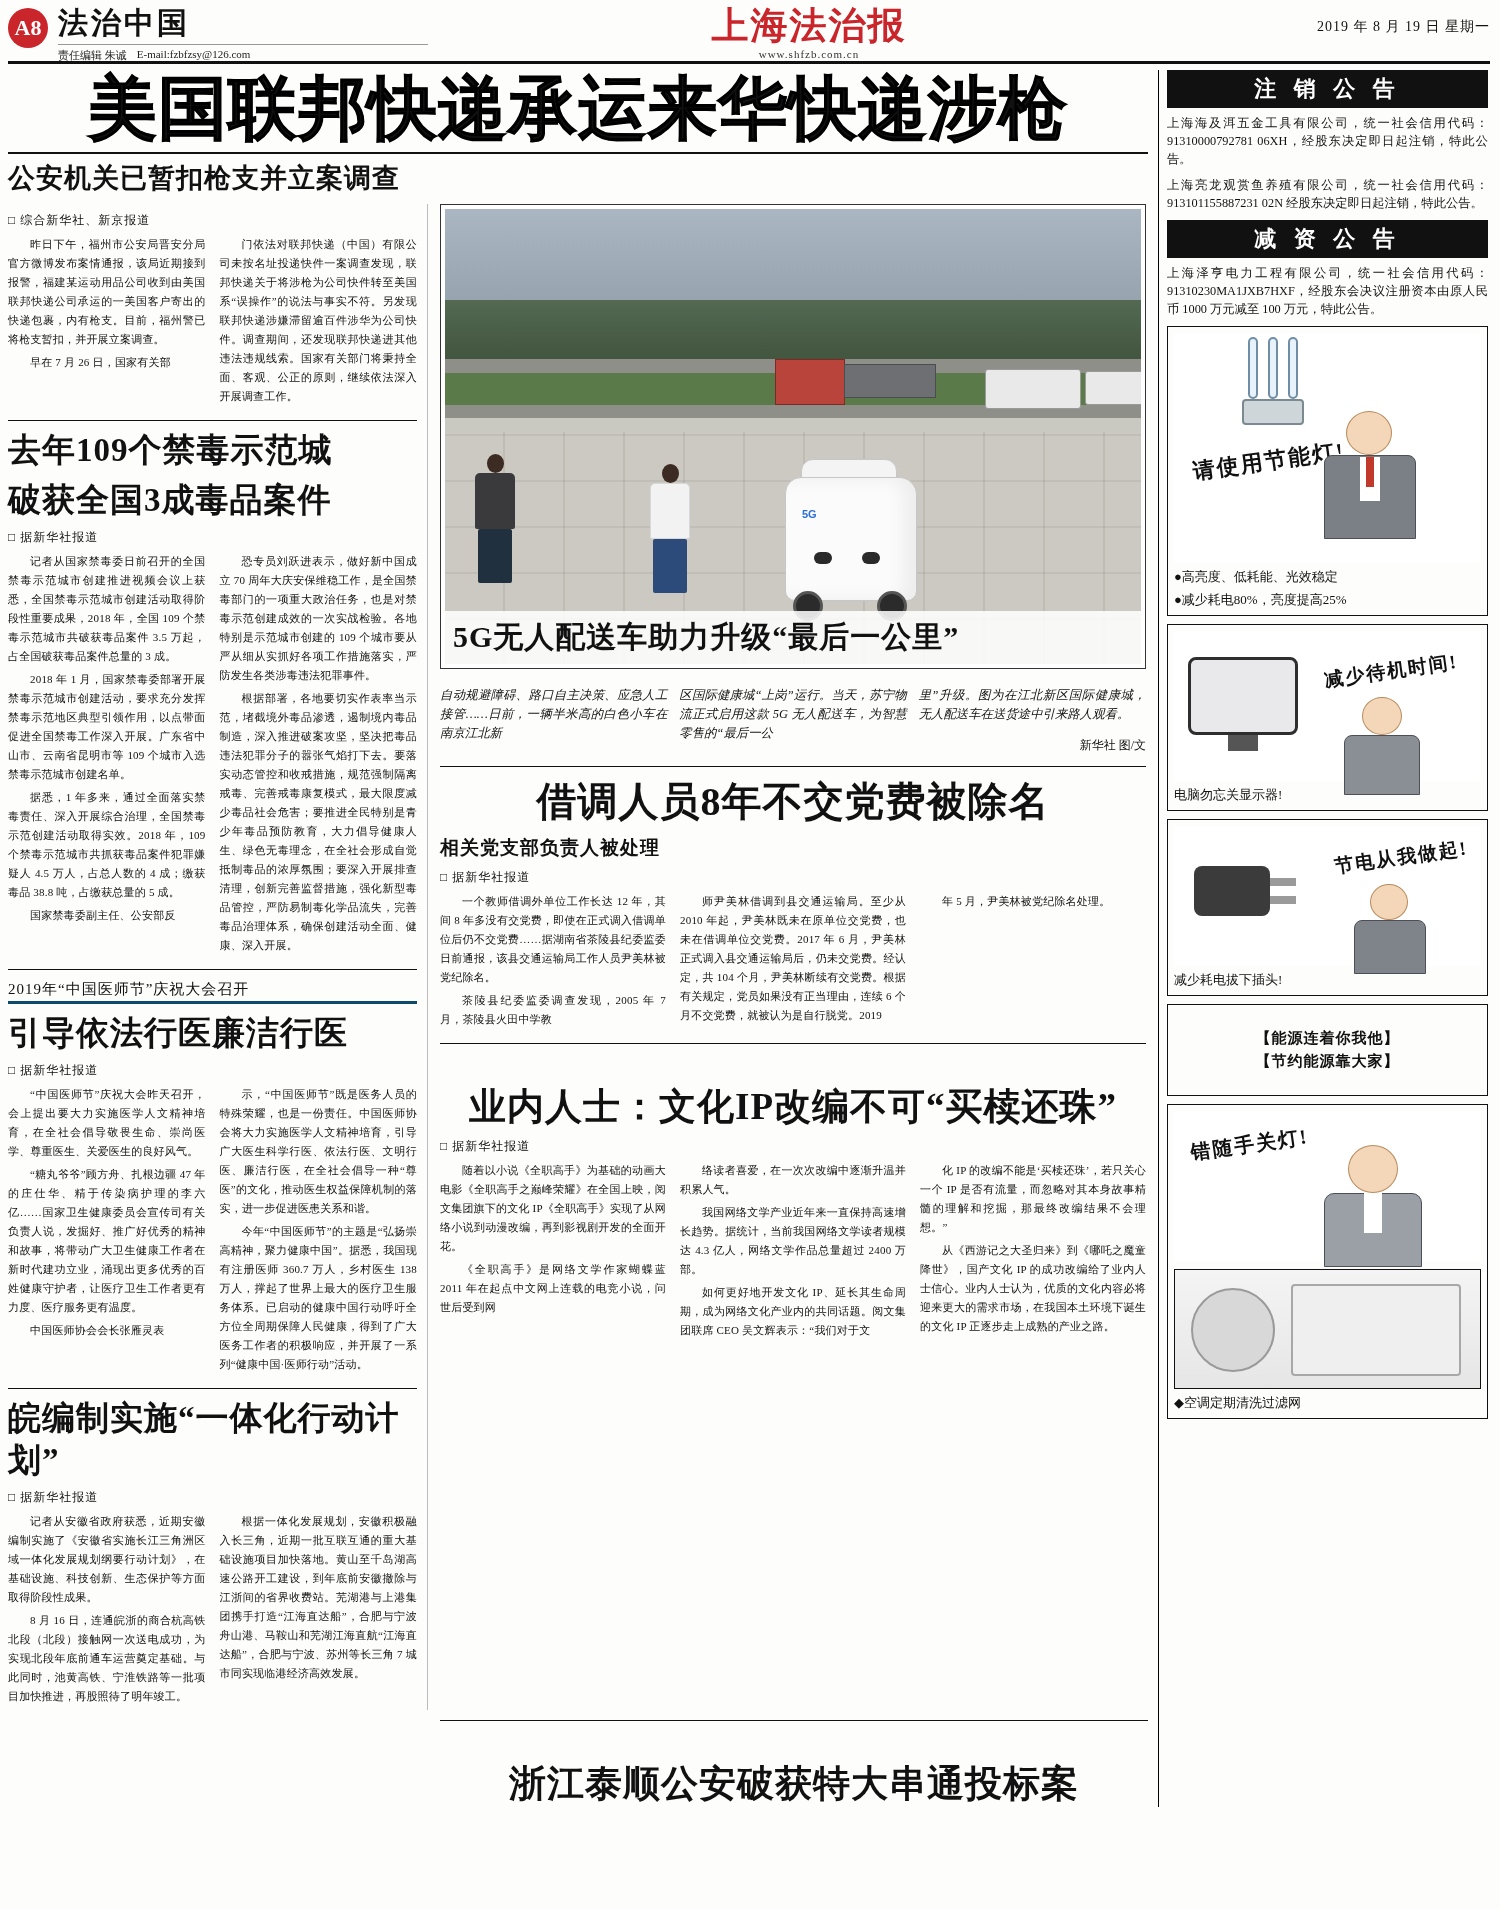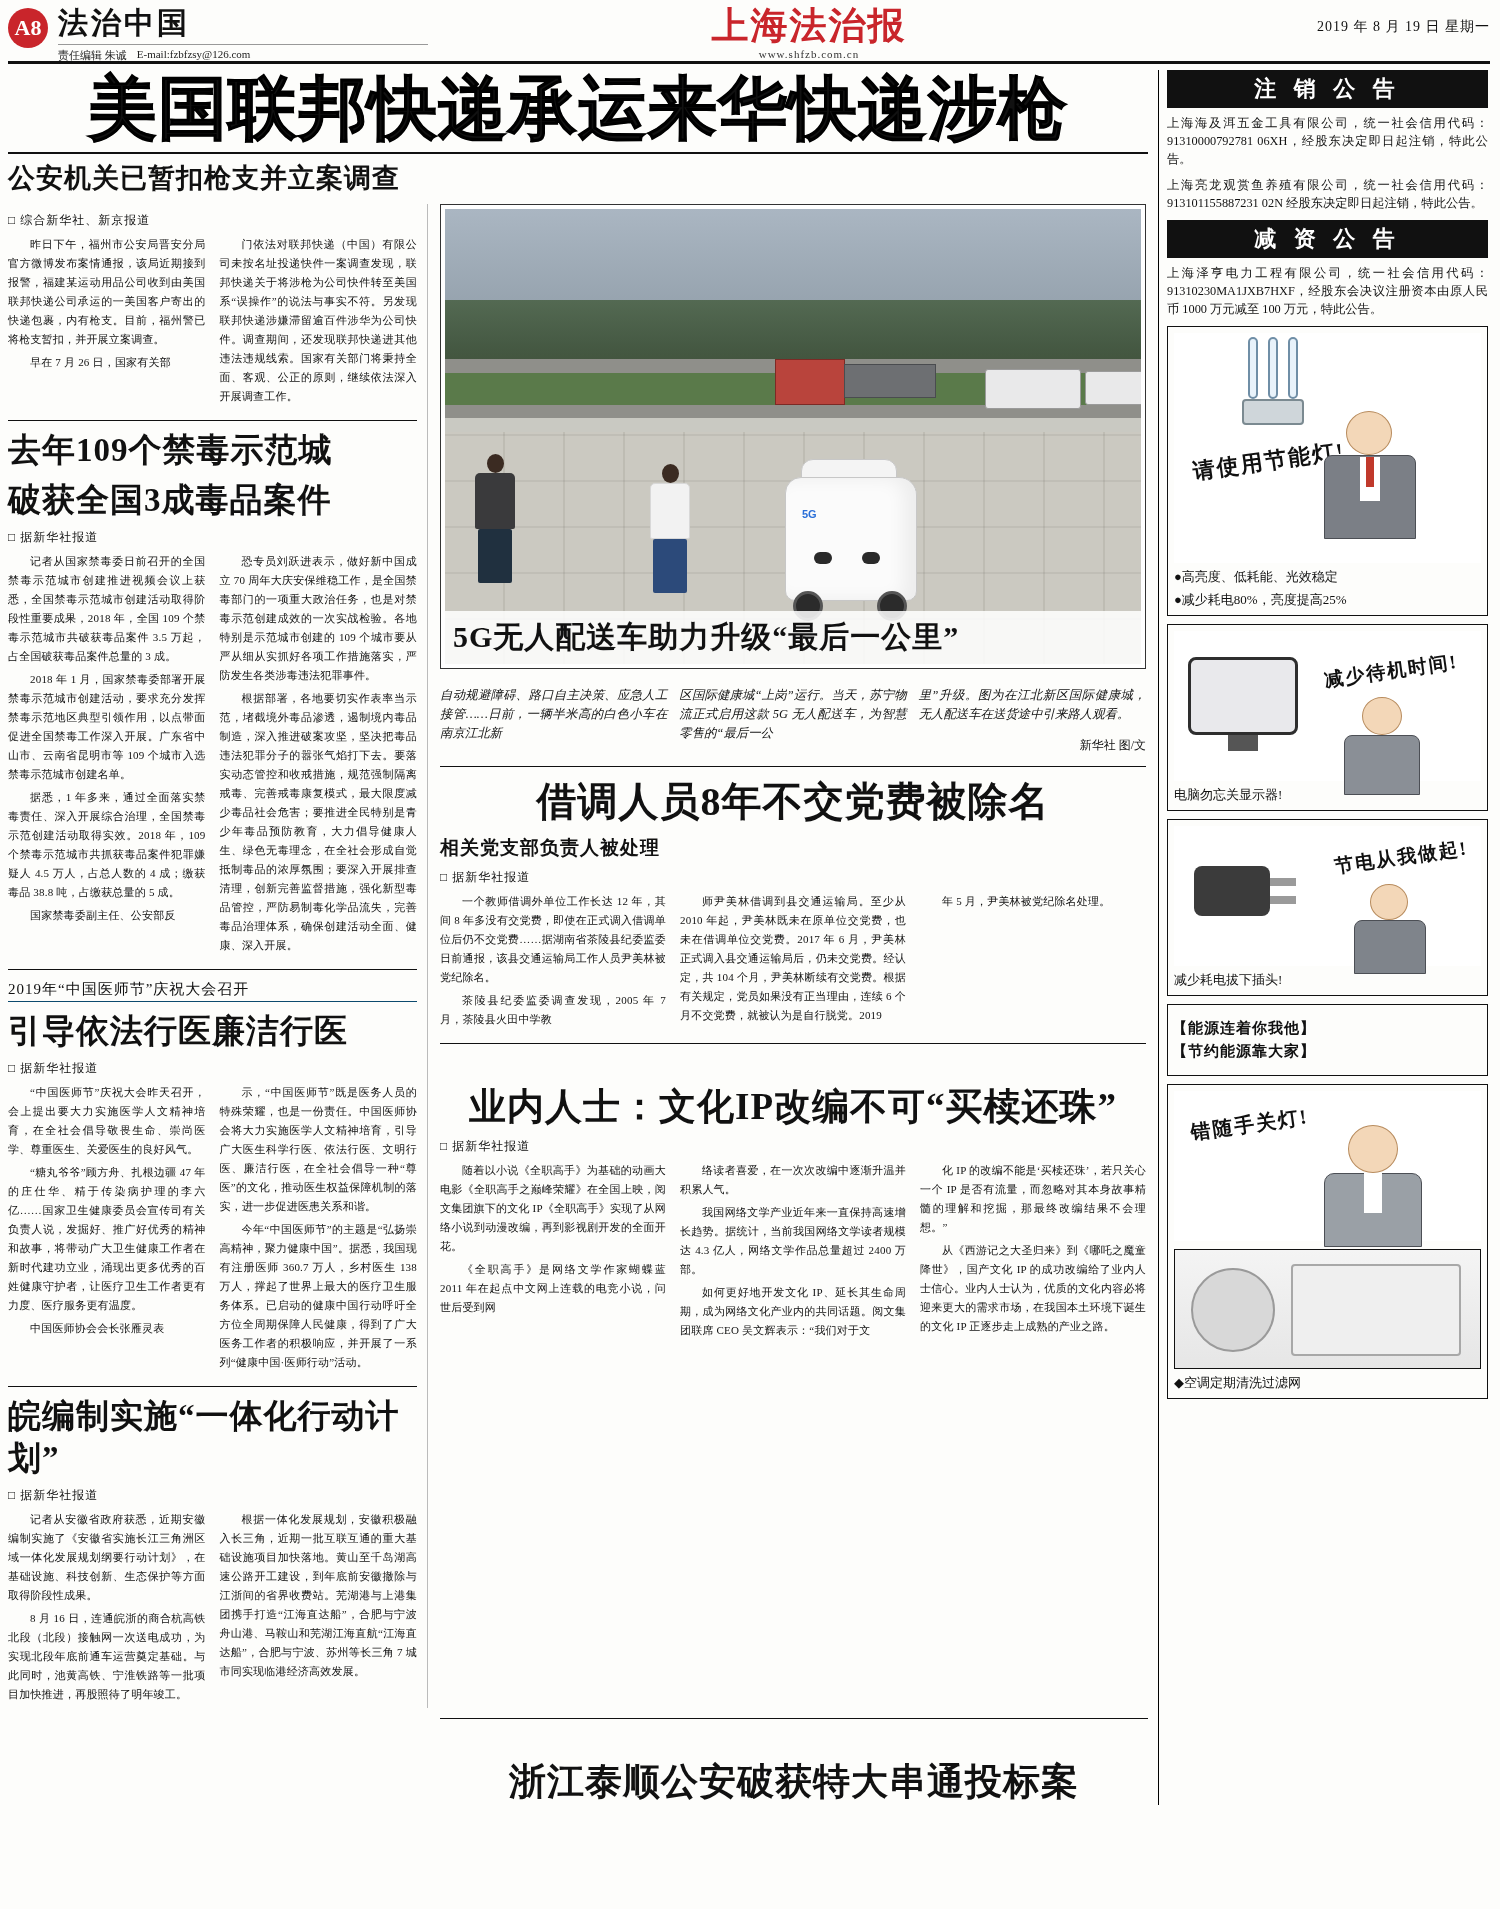--- a/index.html
+++ b/index.html
@@ -56,21 +56,21 @@
   .cols2 > div { flex:1; }
   .cols3 { display:flex; gap:14px; }
   .cols3 > div { flex:1; }
 
   
   .top-sec { display:flex; gap:12px; margin-top:8px; }
   .top-left { width:420px; border-right:1px solid #bbb; padding-right:10px;}
   .top-photo { width:706px; }
 
   .sub-head { font-size:33px; font-weight:bold; line-height:42px; letter-spacing:1px; margin:8px 0 2px 0;}
-  .kicker { font-size:15px; margin-top:10px; letter-spacing:1px; border-bottom:1px solid #0c4a6e; padding-bottom:2px;}
+  .kicker { font-size:15px; margin-top:10px; letter-spacing:1px; border-bottom:3px solid #0c4a6e; padding-bottom:2px;}
   hr.rule { border:none; border-top:1px solid #111; margin:10px 0 6px 0; }
 
   
   .photo-box { border:1px solid #333; padding:4px; background:#fff; }
   .photo {
     width:100%; height:455px; position:relative; overflow:hidden;
     background:linear-gradient(#b9c3cb 0%, #9fb0bd 22%, #8d9aa4 30%, #b3b3ae 38%, #cfcfc8 47%, #d8d6cf 100%);
   }
   .ph-sky { position:absolute; left:0; top:0; width:100%; height:30%; background:linear-gradient(#aab6c2,#8e9ba6); }
   .ph-trees { position:absolute; left:0; top:20%; width:100%; height:16%;
@@ -380,21 +380,21 @@
           <div style="position:absolute;left:96px;top:70px;width:26px;height:8px;background:#9a9a9a;"></div>
           <div class="slogan-hand" style="position:absolute;left:160px;top:18px;width:140px;font-size:19px;">节电从我做起!</div>
           <div class="man-suit" style="left:180px; top:58px;">
             <div style="width:38px;height:36px;border-radius:50%;background:#f3d7b8;border:1px solid #b88c5e;margin-left:16px;"></div>
             <div style="width:72px;height:54px;background:#7f848b;border:1px solid #4c4f55;border-radius:8px 8px 0 0;"></div>
           </div>
         </div>
         <div class="ad-caption">减少耗电拔下插头!</div>
       </div>
 
-      <div class="ad-box" style="padding:14px 4px;">
+      <div class="ad-box" style="text-align:center; padding:24px 4px;">
         <span class="pill">【能源连着你我他】</span>
         <span class="pill" style="margin-top:4px;">【节约能源靠大家】</span>
       </div>
 
       <div class="ad-box">
         <div class="ad-cartoon" style="height:150px;">
           <div class="slogan-hand" style="position:absolute;left:16px;top:18px;width:150px;font-size:20px;">错随手关灯!</div>
           <div class="man-suit" style="left:150px; top:34px;">
             <div style="width:50px;height:48px;border-radius:50%;background:#f3d7b8;border:1px solid #b88c5e;margin-left:24px;"></div>
             <div style="width:98px;height:74px;background:#9aa0a6;border:1px solid #4c4f55;border-radius:10px 10px 0 0;"></div>

